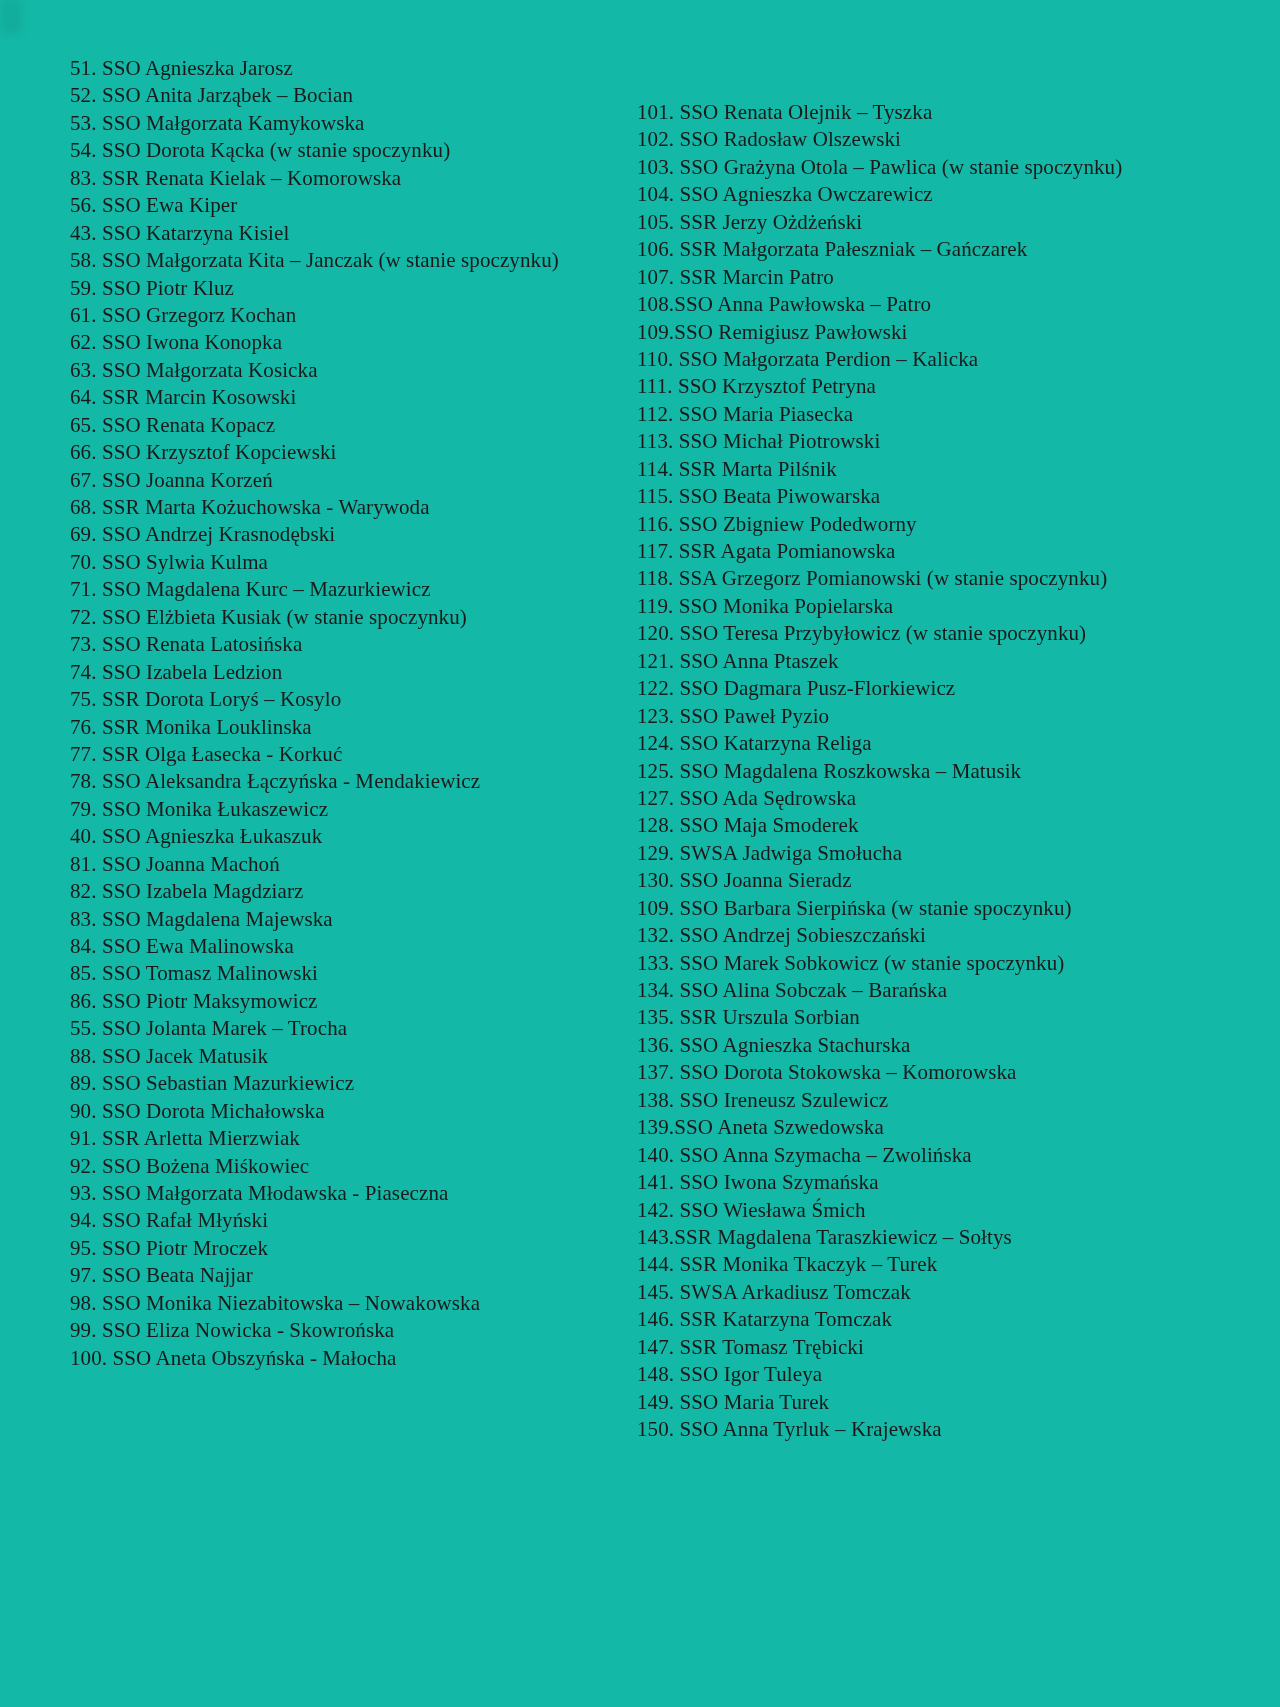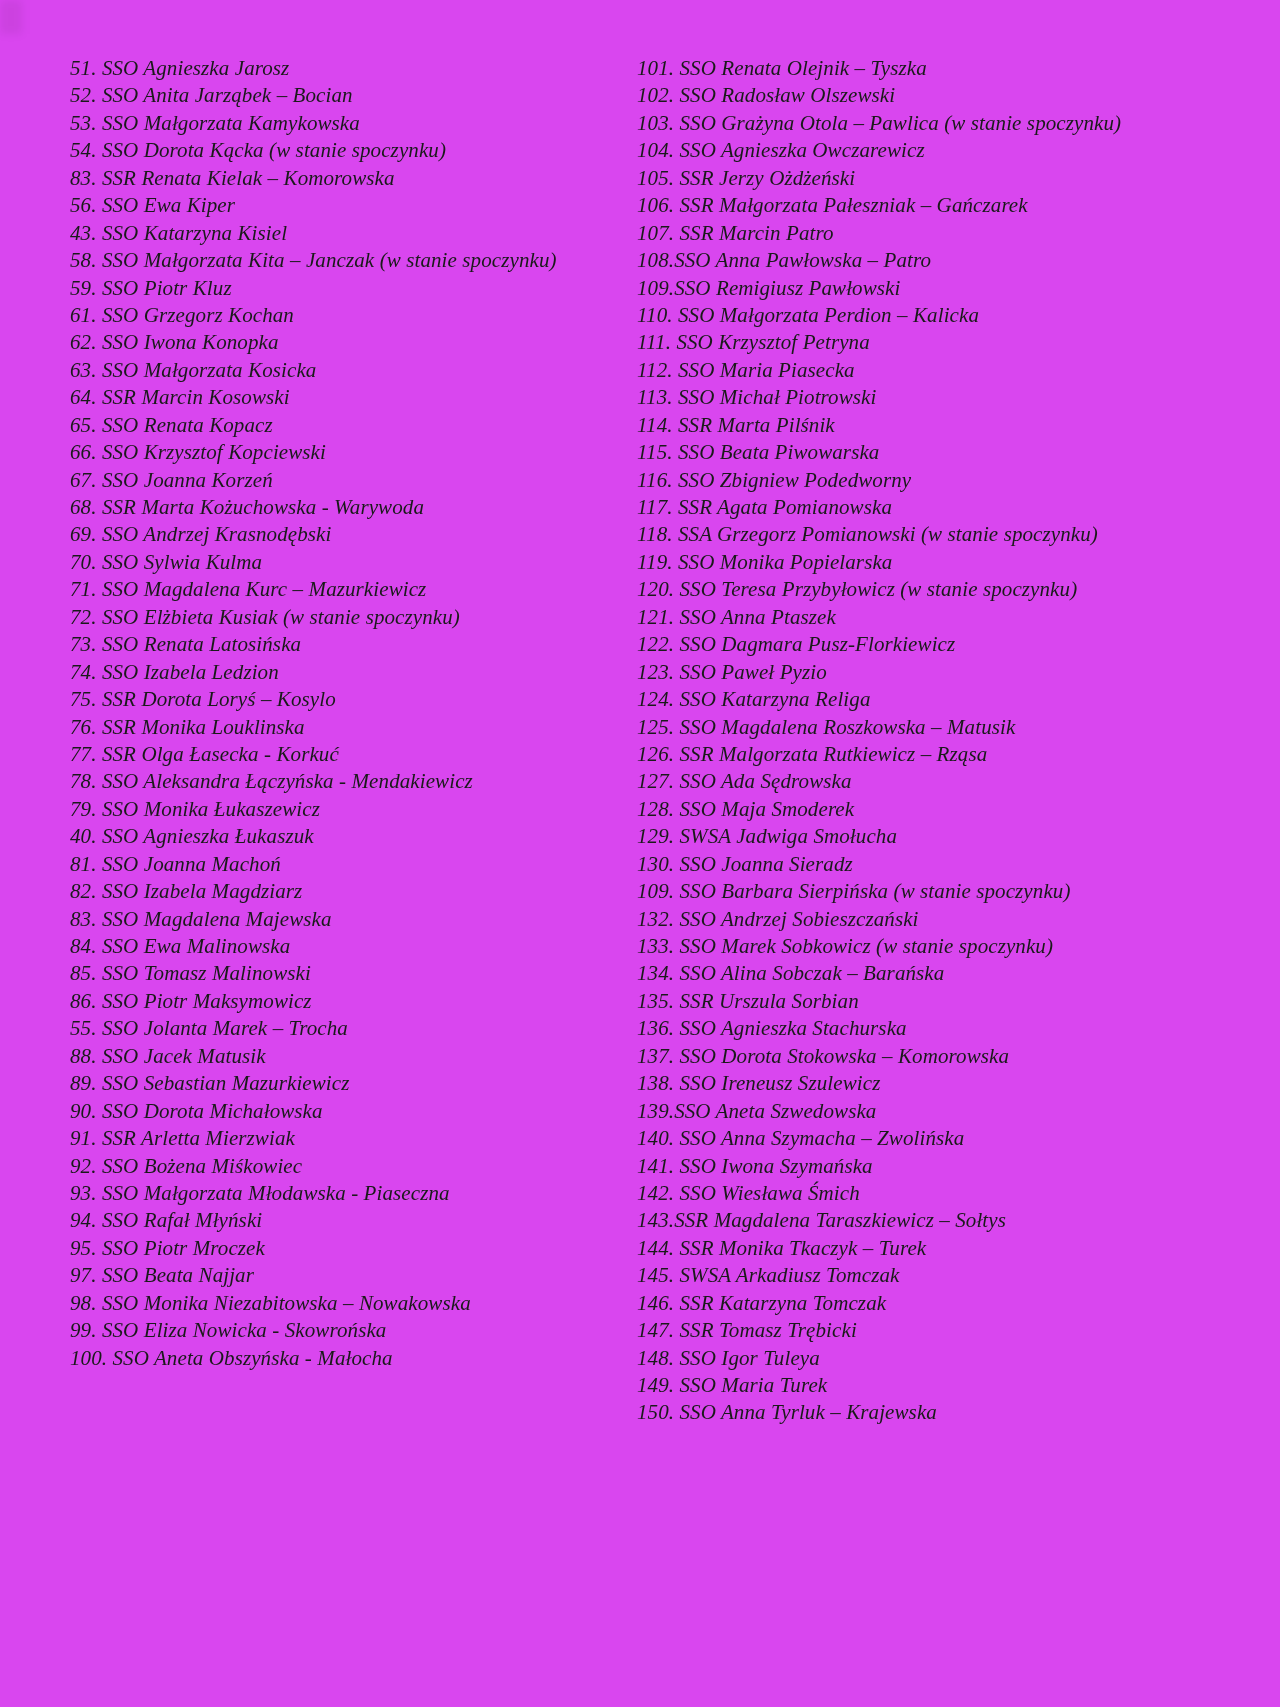--- a/index.html
+++ b/index.html
@@ -10,43 +10,42 @@
   body {
     position: relative;
     width: 1280px;
     height: 1707px;
     font-family: "Liberation Serif", serif;
     overflow: hidden;
   }
   .page {
     position: absolute;
     inset: 0;
-    background: #d946ef;
-    font-style: italic;
+    background: #14b8a6;
   }
   .scan-smudge {
     position: absolute;
     left: 0;
     top: 0;
     width: 22px;
     height: 34px;
     background: rgba(0,0,0,0.06);
     filter: blur(4px);
   }
   .column {
     position: absolute;
     top: 55px;
     font-size: 21px;
     line-height: 27.45px;
     color: #1a1a1a;
     white-space: nowrap;
     letter-spacing: 0.1px;
   }
   .column.left  { left: 70px; }
-  .column.right { left: 637px; }
+  .column.right { left: 637px; margin-top: 44px; }
   .list-item {
     height: 27.45px;
   }
 </style>
 </head>
 <body>
 
 <div class="page">
   <div class="scan-smudge"></div>
   <div class="column left">
@@ -118,21 +117,20 @@
       <div class="list-item">116. SSO Zbigniew Podedworny</div>
       <div class="list-item">117. SSR Agata Pomianowska</div>
       <div class="list-item">118. SSA Grzegorz Pomianowski (w stanie spoczynku)</div>
       <div class="list-item">119. SSO Monika Popielarska</div>
       <div class="list-item">120. SSO Teresa Przybyłowicz (w stanie spoczynku)</div>
       <div class="list-item">121. SSO Anna Ptaszek</div>
       <div class="list-item">122. SSO Dagmara Pusz-Florkiewicz</div>
       <div class="list-item">123. SSO Paweł Pyzio</div>
       <div class="list-item">124. SSO Katarzyna Religa</div>
       <div class="list-item">125. SSO Magdalena Roszkowska – Matusik</div>
-      <div class="list-item">126. SSR Malgorzata Rutkiewicz – Rząsa</div>
       <div class="list-item">127. SSO Ada Sędrowska</div>
       <div class="list-item">128. SSO Maja Smoderek</div>
       <div class="list-item">129. SWSA Jadwiga Smołucha</div>
       <div class="list-item">130. SSO Joanna Sieradz</div>
       <div class="list-item">109. SSO Barbara Sierpińska (w stanie spoczynku)</div>
       <div class="list-item">132. SSO Andrzej Sobieszczański</div>
       <div class="list-item">133. SSO Marek Sobkowicz (w stanie spoczynku)</div>
       <div class="list-item">134. SSO Alina Sobczak – Barańska</div>
       <div class="list-item">135. SSR Urszula Sorbian</div>
       <div class="list-item">136. SSO Agnieszka Stachurska</div>

